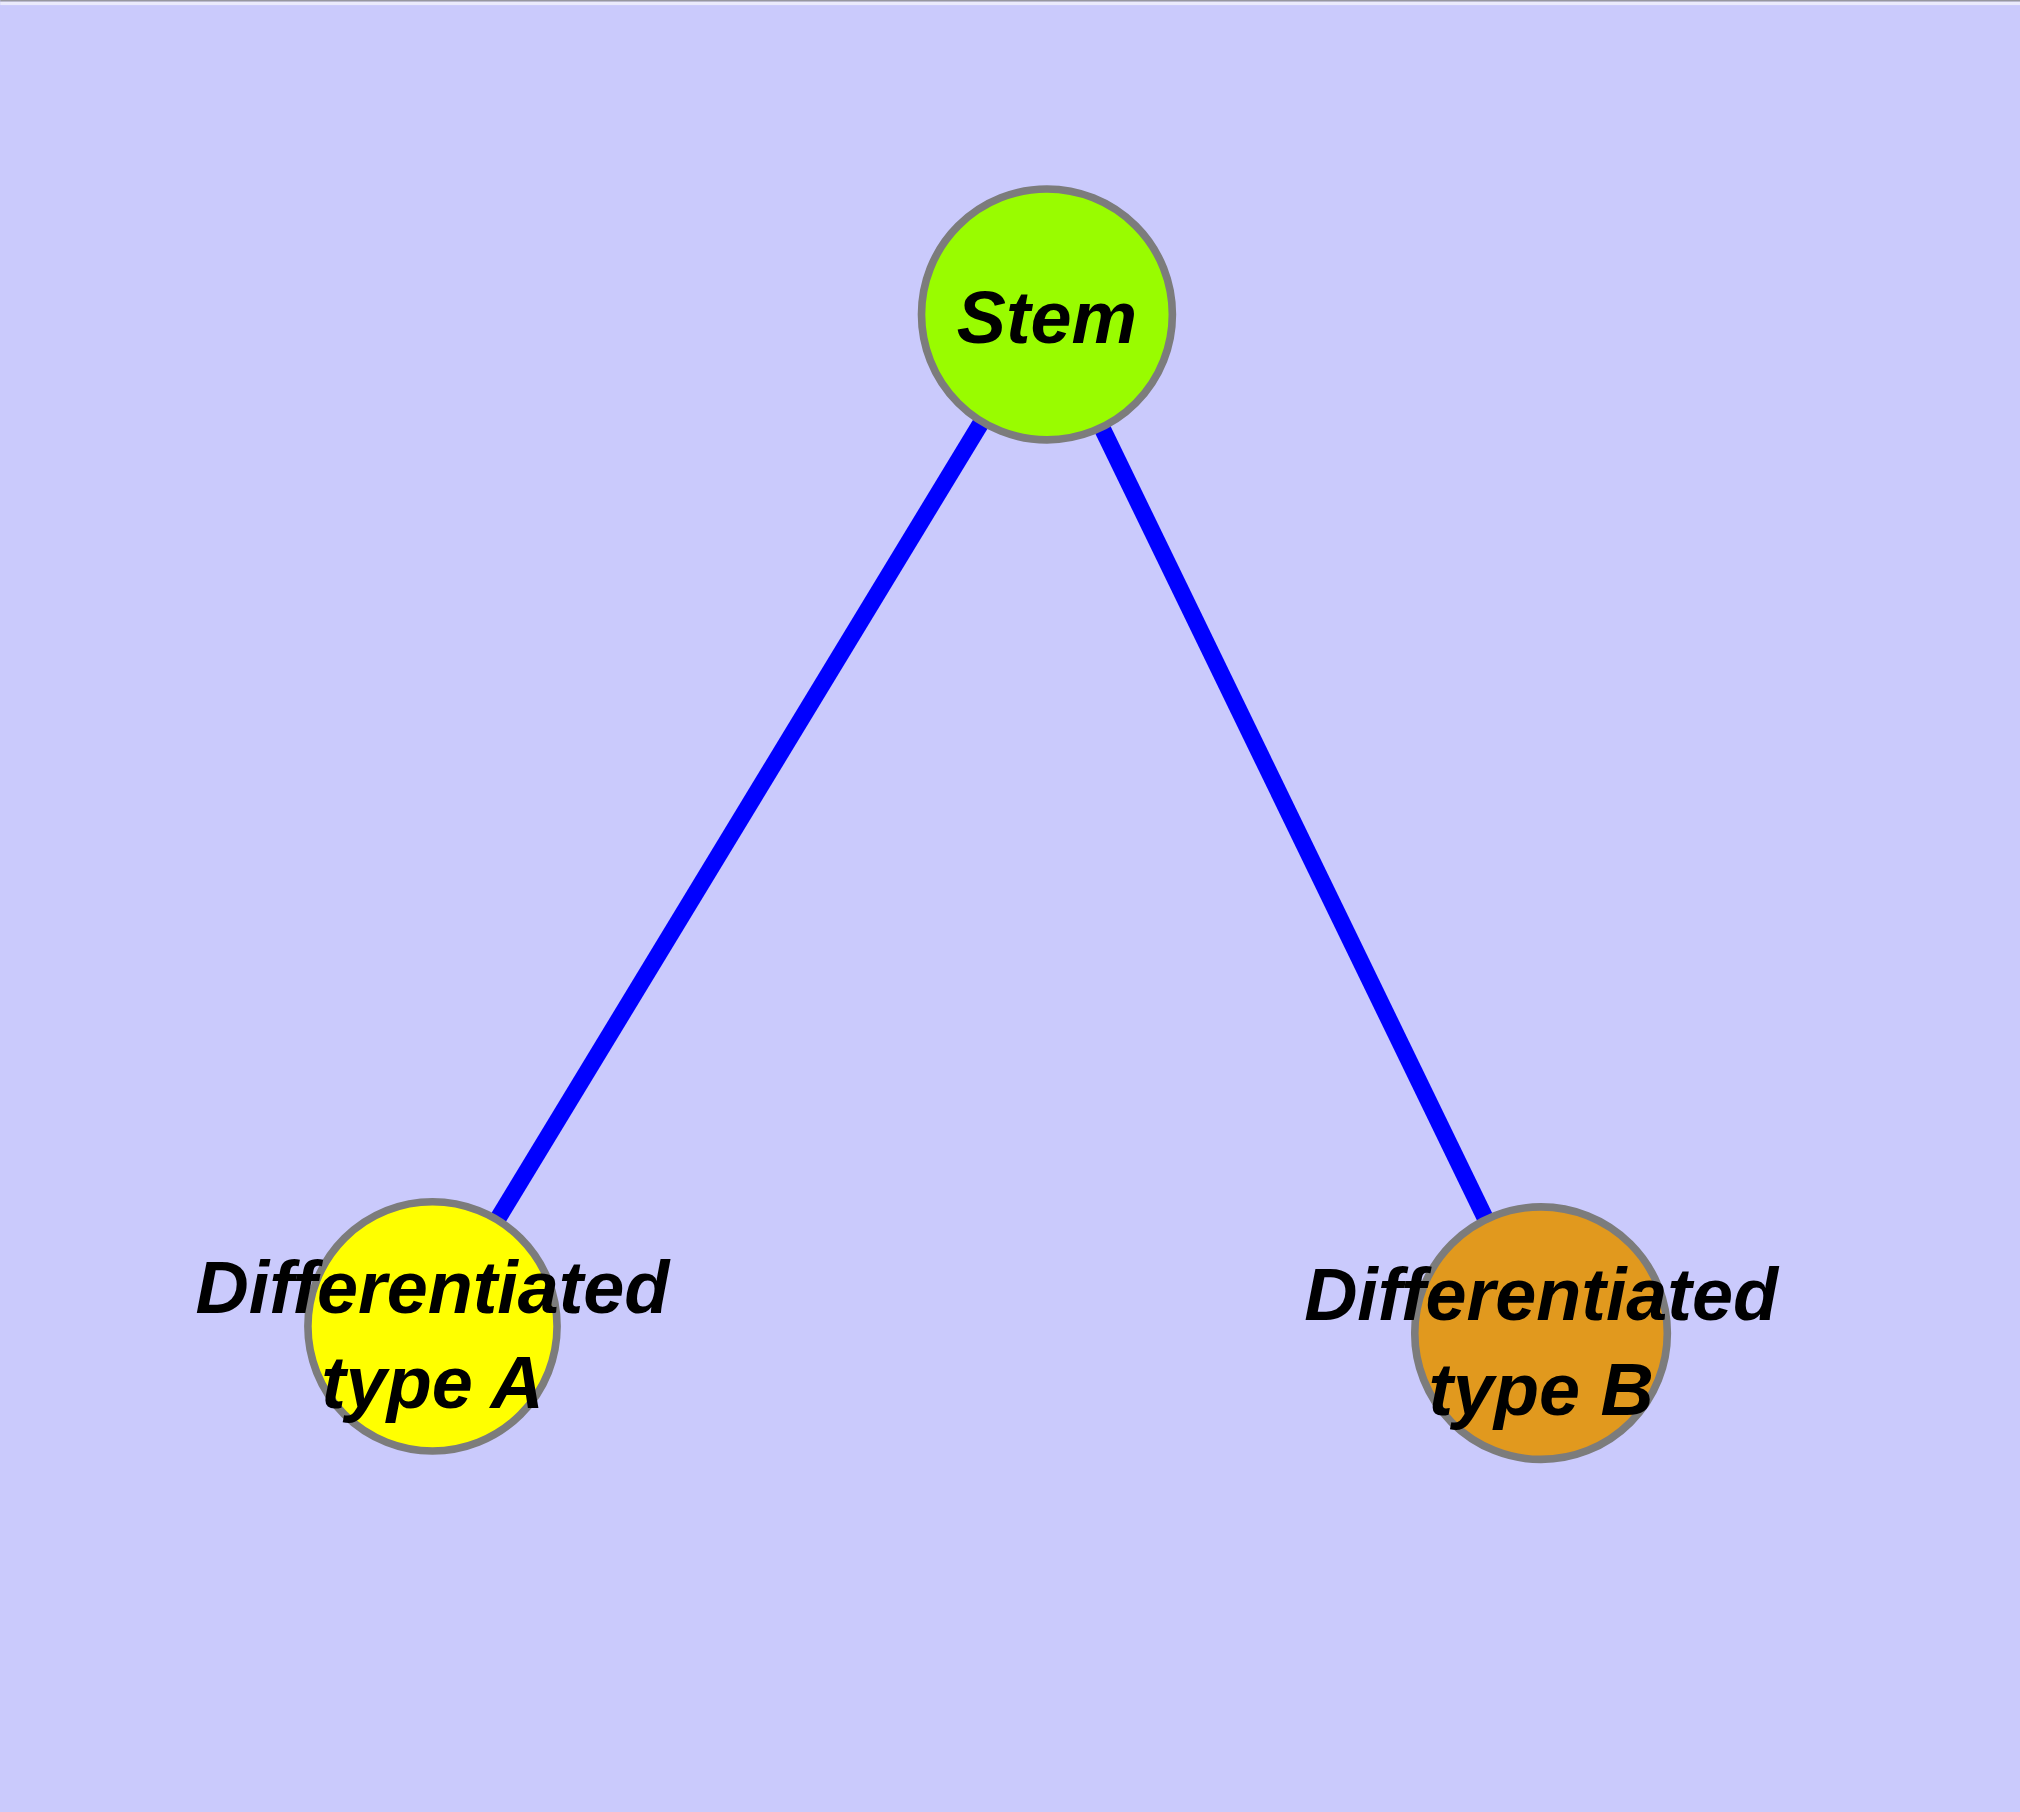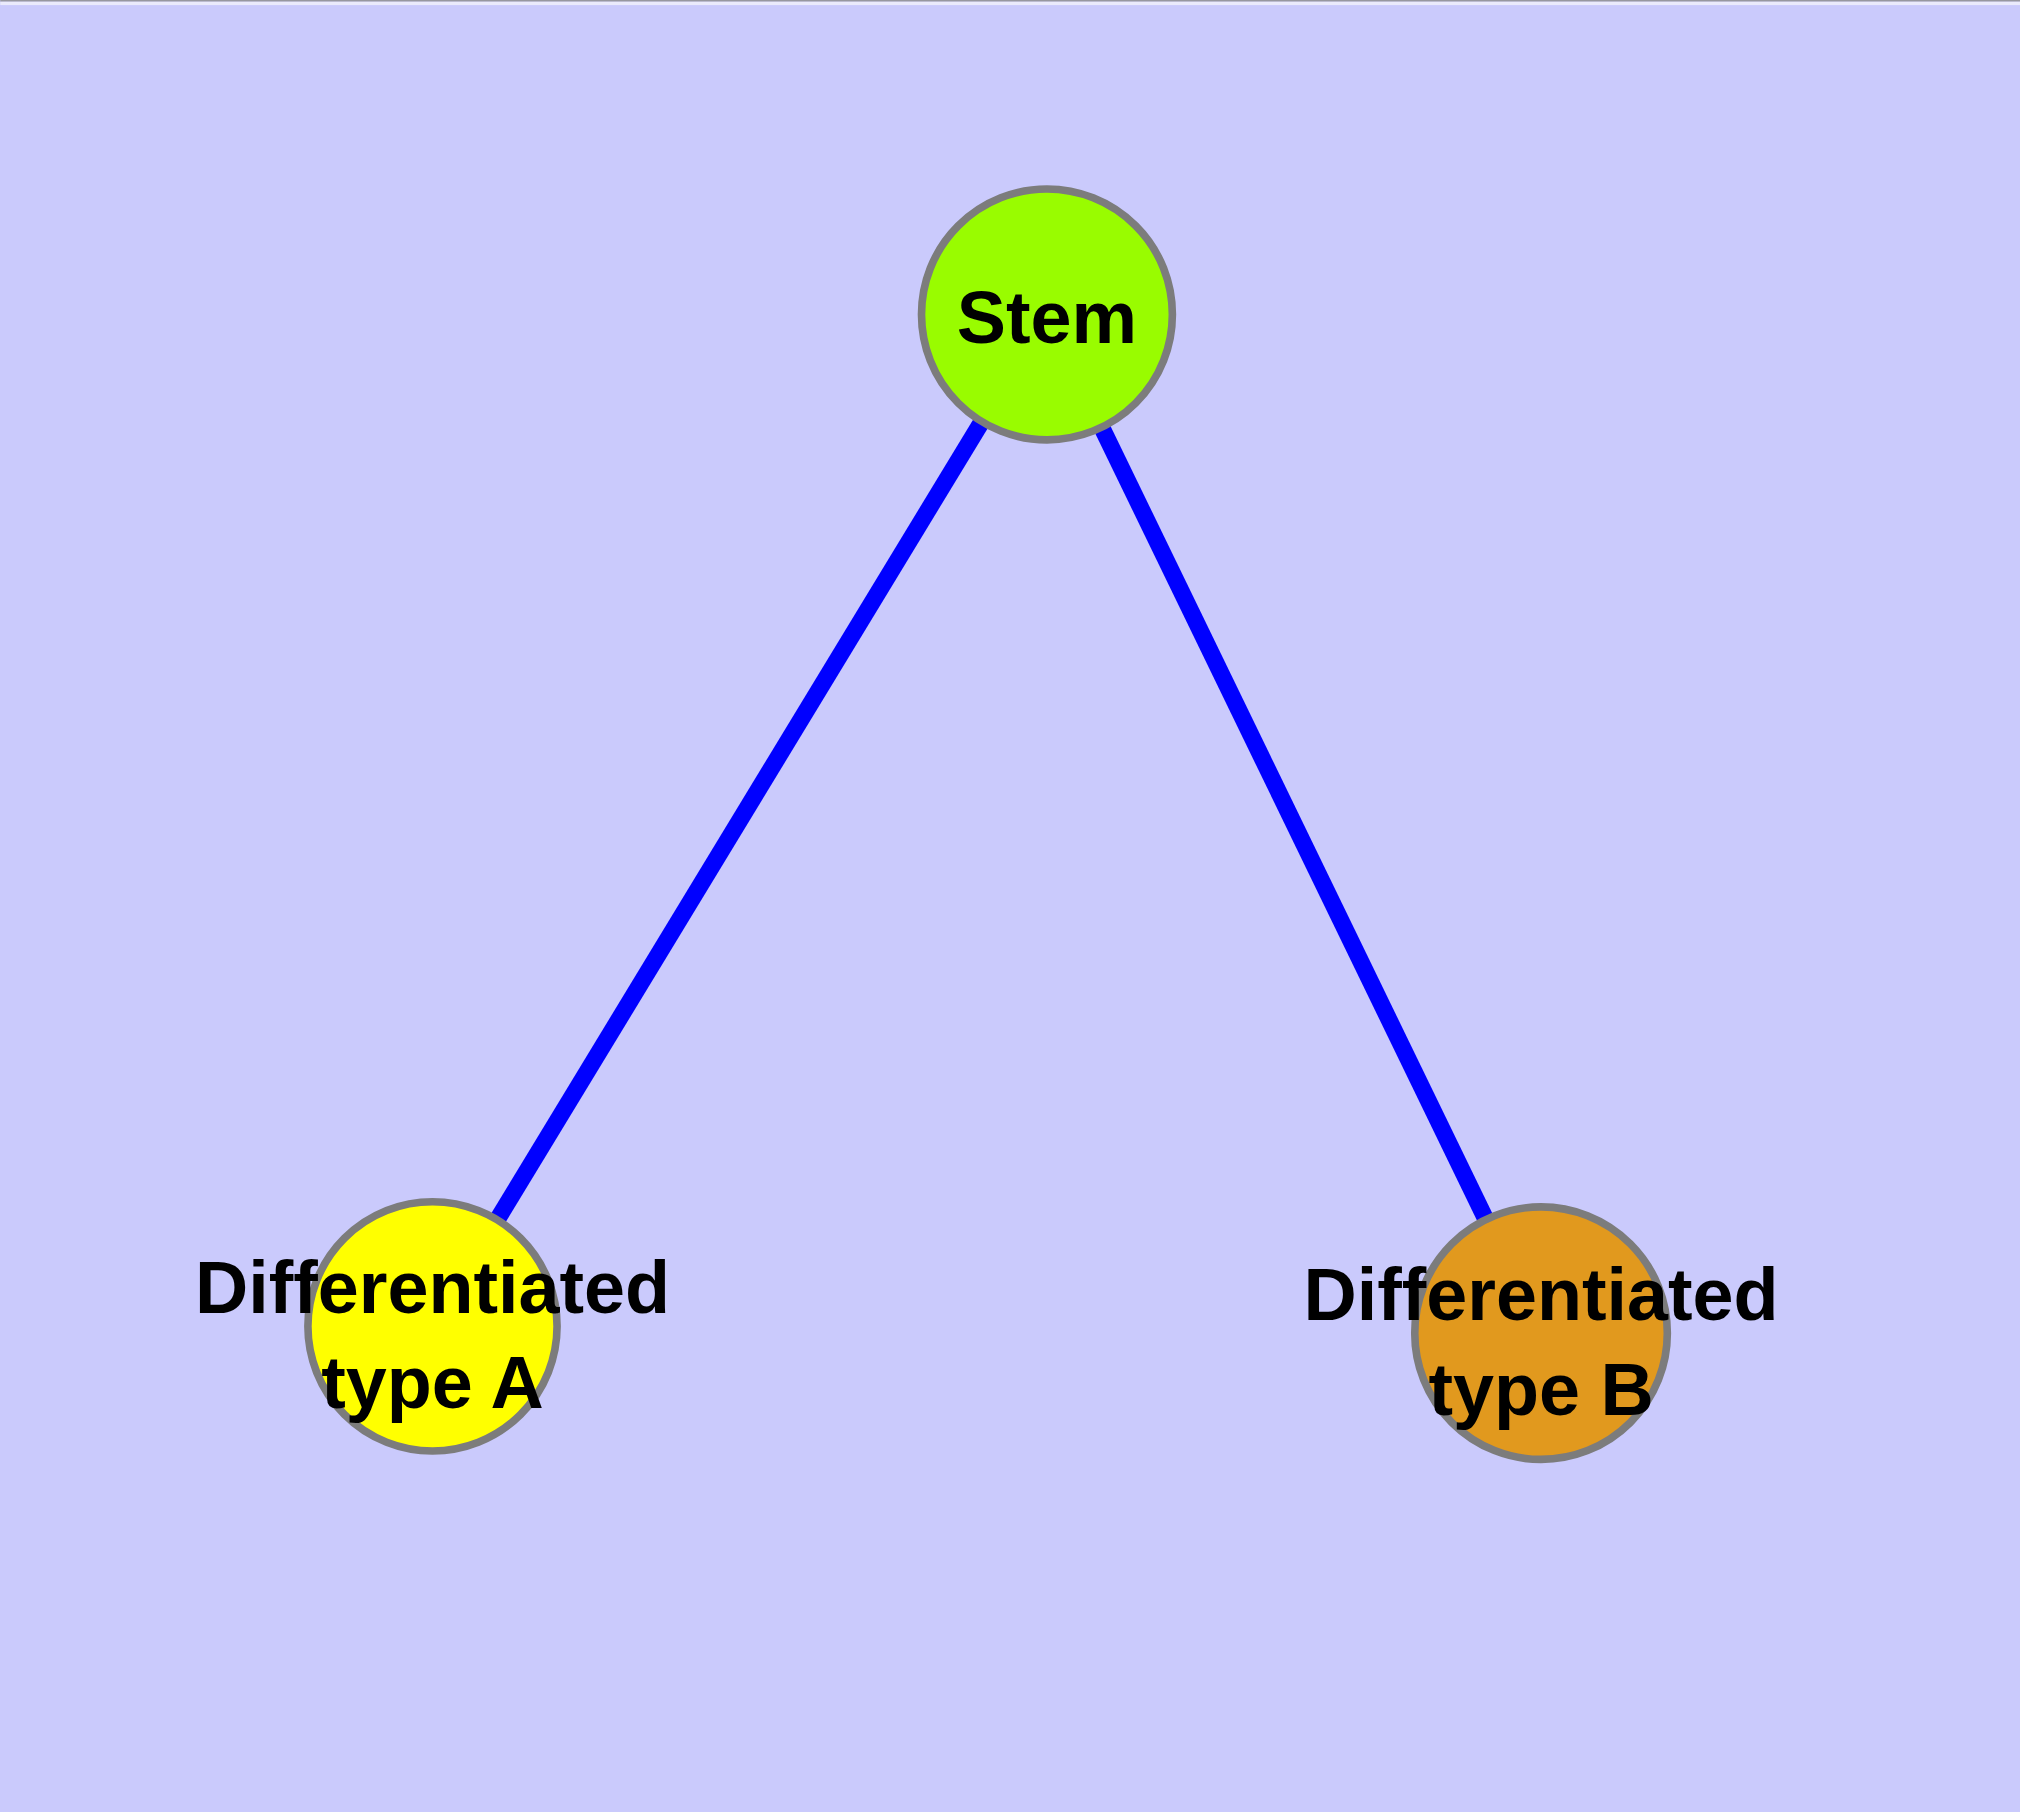--- a/index.html
+++ b/index.html
@@ -7,20 +7,21 @@
     padding: 0;
     width: 2021px;
     height: 1812px;
     overflow: hidden;
     background: #CACAFC;
   }
   .canvas-wrap {
     position: relative;
     width: 2021px;
     height: 1812px;
+    font-style: italic;
   }
   svg.graph {
     display: block;
     width: 2021px;
     height: 1812px;
   }
   .edge {
     stroke-width: 20px;
     stroke-linecap: butt;
     fill: none;

